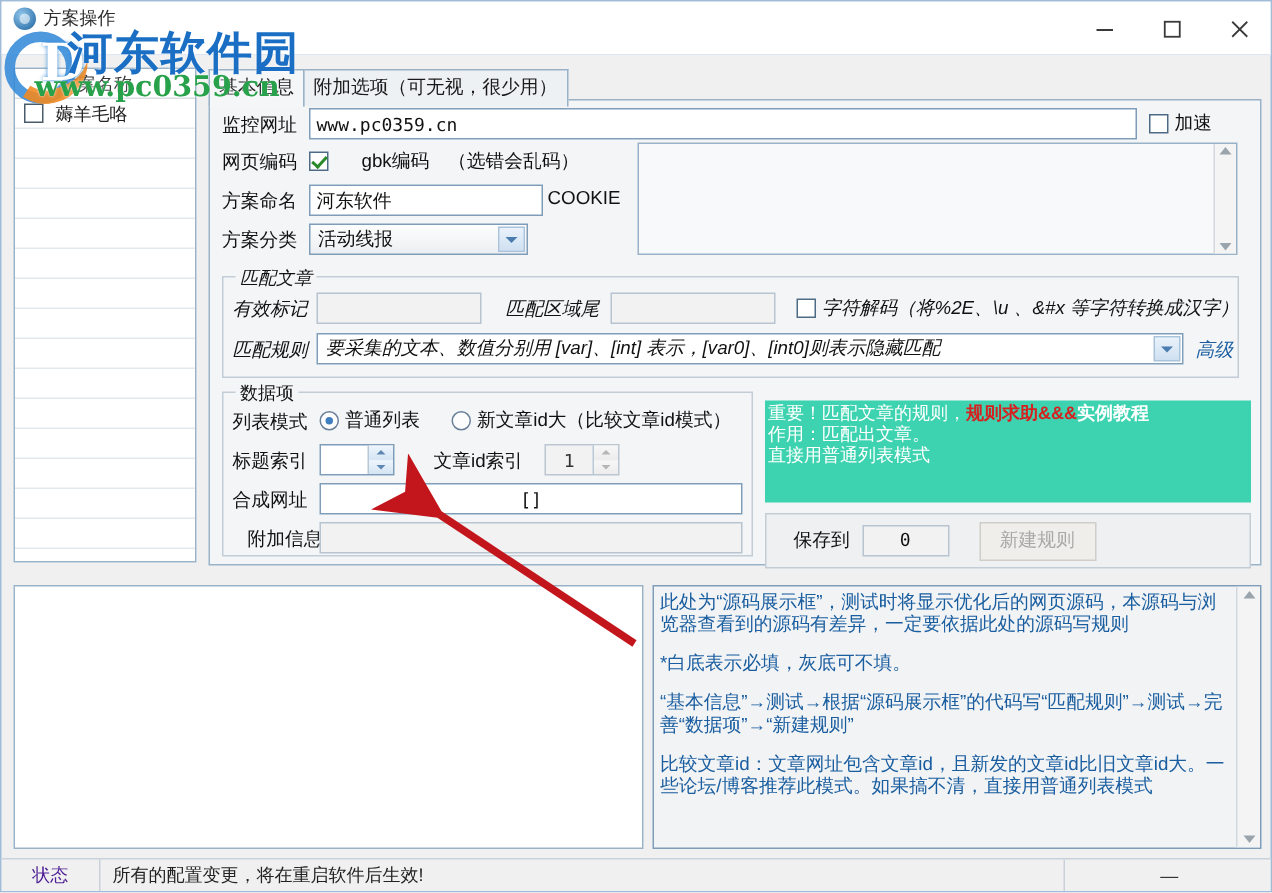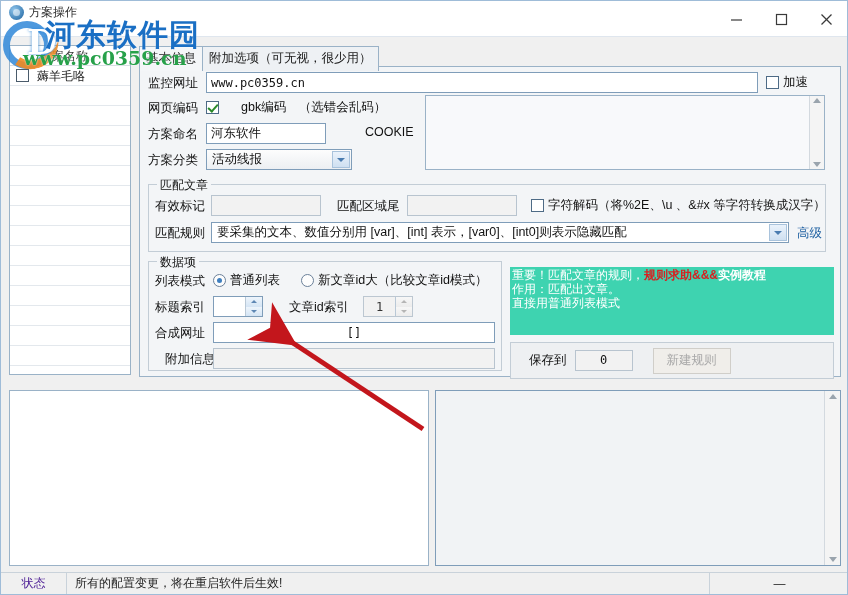--- a/index.html
+++ b/index.html
@@ -404,40 +404,40 @@
       <span class="lbl">加速</span>
     </div>
 
     <div style="position:absolute;left:8px;top:33px;width:56px;" class="lbl">网页编码</div>
     <div style="position:absolute;left:66px;top:32px;display:flex;align-items:center;gap:22px;">
       <span class="cb checked"></span>
       <span class="lbl">gbk编码　（选错会乱码）</span>
     </div>
 
     <div style="position:absolute;left:8px;top:59px;width:56px;" class="lbl">方案命名</div>
-    <div class="tb cn" style="position:absolute;left:66px;top:56px;width:120px;font-family:Liberation Mono, monospace;">河东软件</div>
+    <div class="tb cn" style="position:absolute;left:66px;top:56px;width:156px;">河东软件</div>
 
     <div style="position:absolute;left:8px;top:85px;width:56px;" class="lbl">方案分类</div>
     <div class="combo" style="position:absolute;left:66px;top:82px;width:146px;">
       <span>活动线报</span>
       <span class="arrow">
           <span class="chev"></span>
         </span>
     </div>
 
     <div style="position:absolute;left:225px;top:58px;" class="lbl">COOKIE</div>
     <div class="ta" style="position:absolute;left:285px;top:28px;width:400px;height:75px;">
       <div style="padding:3px 18px 3px 4px;font-size:12px;color:#111;"></div>
       <div class="vsb">
         <span class="sb-up"></span>
         <span class="sb-dn"></span>
       </div>
     </div>
 
-    <div class="group" style="left:8px;top:117px;width:678px;height:68px;">
+    <div class="group" style="left:8px;top:117px;width:678px;height:68px;font-style:italic;">
       <span class="gt">匹配文章</span>
 
       <div class="lbl" style="position:absolute;left:6px;top:13px;">有效标记</div>
       <div class="tb grey" style="position:absolute;left:62px;top:10px;width:110px;"></div>
 
       <div class="lbl" style="position:absolute;left:188px;top:13px;">匹配区域尾</div>
       <div class="tb grey" style="position:absolute;left:258px;top:10px;width:110px;"></div>
 
       <div style="position:absolute;left:382px;top:12px;display:flex;align-items:center;gap:4px;">
         <span class="cb"></span>
@@ -514,20 +514,26 @@
       <span class="btn disabled" style="width:78px;margin-left:20px;">新建规则</span>
     </div>
 
   </div>
 
   <div class="srcbox">
     <div style="padding:3px 5px;font-size:12px;color:#111;font-family:'DejaVu Sans Mono',monospace;"></div>
   </div>
 
   <div class="helpbox">
+    <div class="htext">
+      <p>此处为“源码展示框”，测试时将显示优化后的网页源码，本源码与浏览器查看到的源码有差异，一定要依据此处的源码写规则</p>
+      <p>*白底表示必填，灰底可不填。</p>
+      <p>“基本信息”→测试→根据“源码展示框”的代码写“匹配规则”→测试→完善“数据项”→“新建规则”</p>
+      <p>比较文章id：文章网址包含文章id，且新发的文章id比旧文章id大。一些论坛/博客推荐此模式。如果搞不清，直接用普通列表模式</p>
+    </div>
     <div class="vsb" style="position:absolute;right:0;top:0;bottom:0;width:16px;background:#f4f4f4;border-left:1px solid #d3d9df;display:flex;flex-direction:column;justify-content:space-between;align-items:center;padding:3px 0;">
       <span class="sb-up"></span>
       <span class="sb-dn"></span>
     </div>
   </div>
 
   <div class="statusbar">
     <div class="sb-cell1">状态</div>
     <div class="sb-cell2">所有的配置变更，将在重启软件后生效!</div>
     <div class="sb-cell3">—</div>

